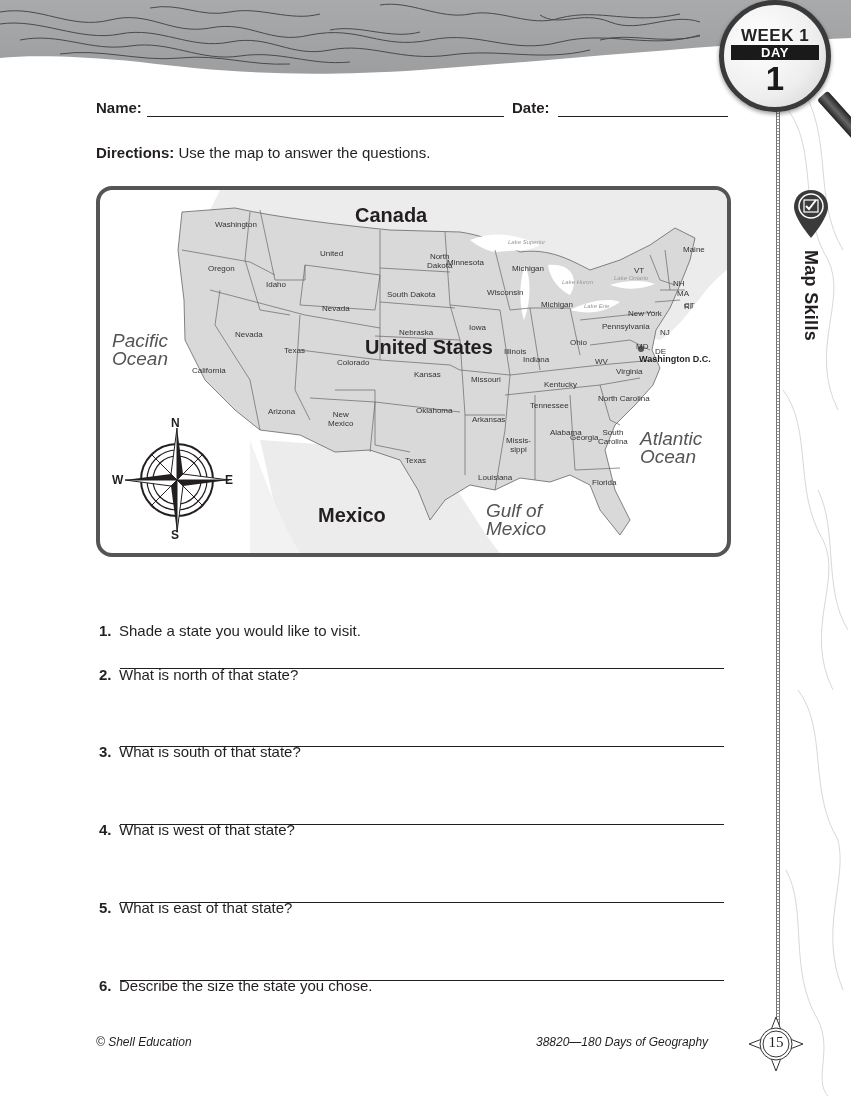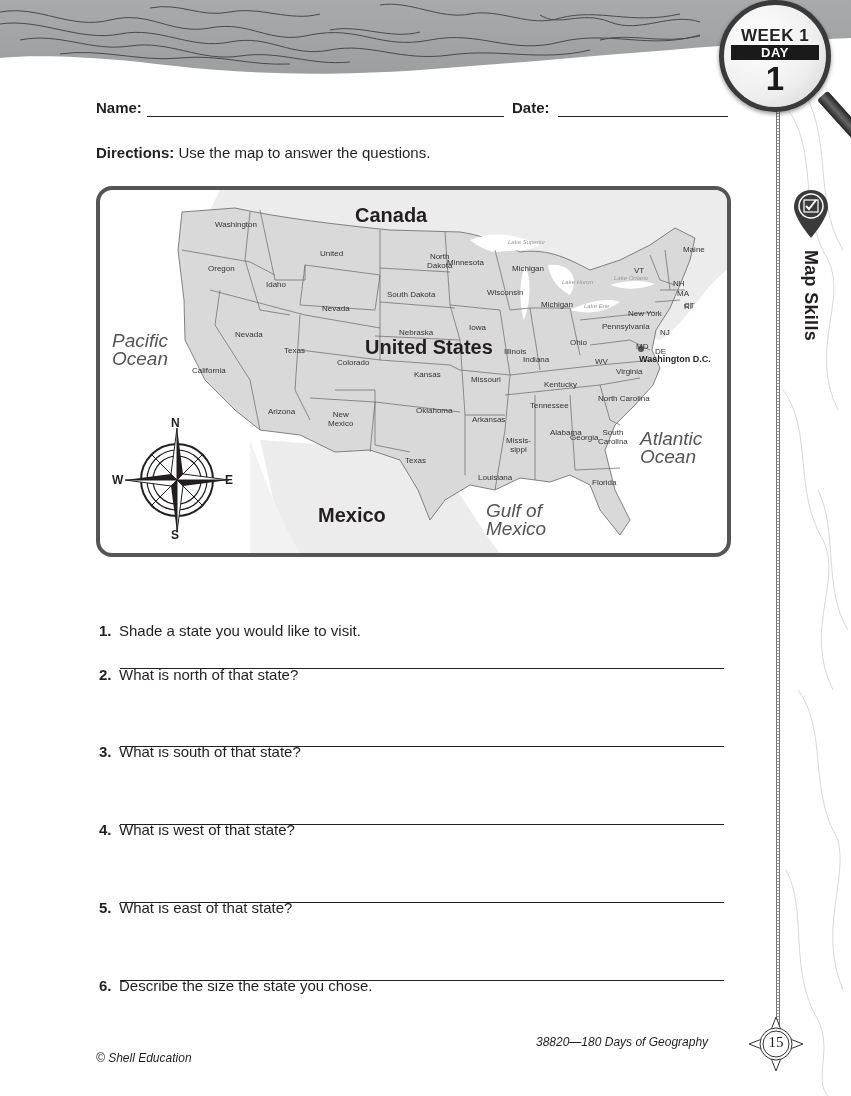--- a/index.html
+++ b/index.html
@@ -45,21 +45,21 @@
   .map-label.lake { font-style: italic; font-size: 6px; color: #999; }
   .compass { position: absolute; left: 22px; top: 226px; width: 110px; height: 126px; }
   .compass-letter { position: absolute; font-weight: bold; font-size: 12px; color: #231f20; }
 
   
   .q { position: absolute; left: 99px; font-size: 15px; z-index: 3; margin-top: 44px; }
   .q-num { font-weight: bold; display: inline-block; width: 20px; }
   .answer-line { position: absolute; left: 120px; width: 604px; border-bottom: 1px solid #231f20; z-index: 3; }
 
   
-  .footer-left { position: absolute; left: 96px; top: 1035px; font-style: italic; font-size: 12px; z-index: 3; margin-top: 16px; }
+  .footer-left { position: absolute; left: 96px; top: 1035px; font-style: italic; font-size: 12px; z-index: 3; }
   .footer-right { position: absolute; left: 536px; top: 1035px; font-style: italic; font-size: 12px; z-index: 3; }
   .page-compass { position: absolute; left: 748px; top: 1016px; width: 56px; height: 56px; z-index: 4; }
   .page-num { position: absolute; left: 748px; top: 1034px; width: 56px; text-align: center; font-family: "Liberation Serif", serif; font-size: 15px; z-index: 5; }
 </style>
 </head>
 <body>
 
 <svg class="top-banner" viewBox="0 0 851 90" preserveAspectRatio="none">
   <defs>
     <linearGradient id="bshade" x1="0" y1="0" x2="0" y2="1">

